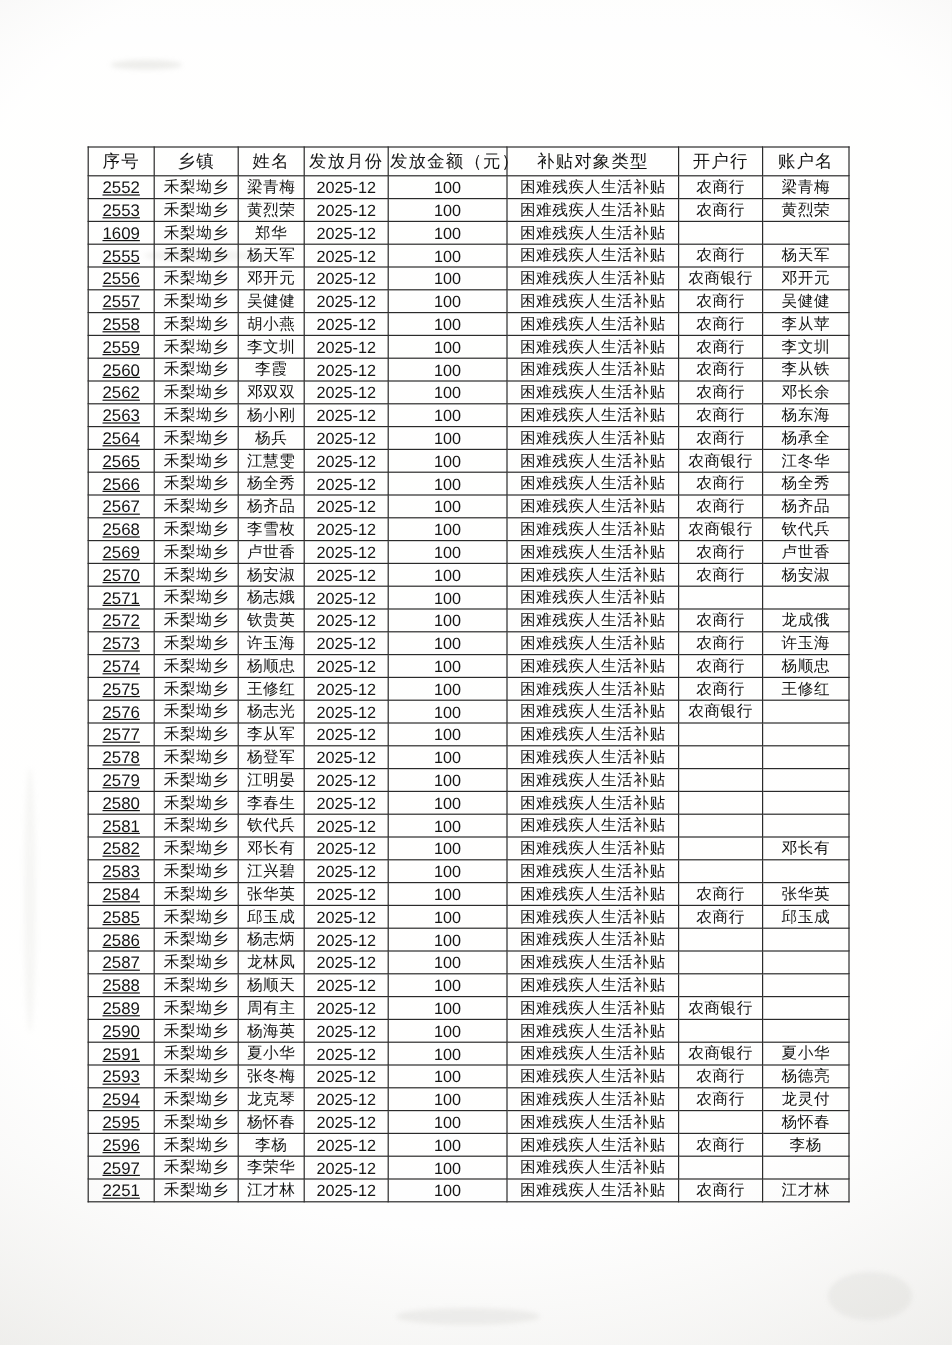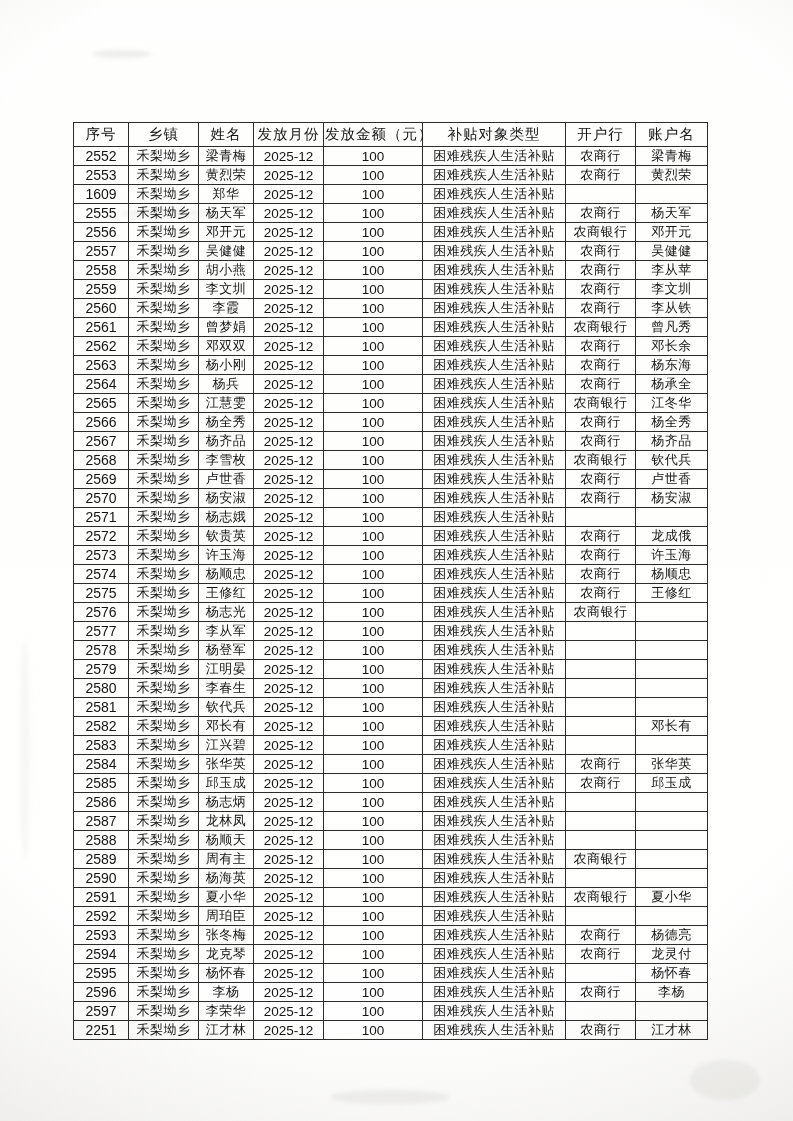--- a/index.html
+++ b/index.html
@@ -47,21 +47,21 @@
   .doc-table th{
     height:23px;
     font-size:14.5px;
     letter-spacing:1px;
   }
   .doc-table td{
     height:16.8px;
     font-size:13px;
     letter-spacing:0.5px;
   }
-  .doc-table td.c0{font-size:14px;letter-spacing:0;}
+  .doc-table td.c0{font-size:14px;letter-spacing:0;text-decoration:underline;}
   .doc-table td.c3,.doc-table td.c4{font-size:13.5px;letter-spacing:0;}
   .doc-table col.w0{width:55px;}
   .doc-table col.w1{width:70px;}
   .doc-table col.w2{width:55px;}
   .doc-table col.w3{width:70px;}
   .doc-table col.w4{width:99px;}
   .doc-table col.w5{width:143px;}
   .doc-table col.w6{width:70px;}
   .doc-table col.w7{width:72px;}
 </style>
@@ -182,30 +182,20 @@
         <td class="c0">2560</td>
         <td class="c1">禾梨坳乡</td>
         <td class="c2">李霞</td>
         <td class="c3">2025-12</td>
         <td class="c4">100</td>
         <td class="c5">困难残疾人生活补贴</td>
         <td class="c6">农商行</td>
         <td class="c7">李从铁</td>
       </tr>
       <tr>
-        <td class="c0">2561</td>
-        <td class="c1">禾梨坳乡</td>
-        <td class="c2">曾梦娟</td>
-        <td class="c3">2025-12</td>
-        <td class="c4">100</td>
-        <td class="c5">困难残疾人生活补贴</td>
-        <td class="c6">农商银行</td>
-        <td class="c7">曾凡秀</td>
-      </tr>
-      <tr>
         <td class="c0">2562</td>
         <td class="c1">禾梨坳乡</td>
         <td class="c2">邓双双</td>
         <td class="c3">2025-12</td>
         <td class="c4">100</td>
         <td class="c5">困难残疾人生活补贴</td>
         <td class="c6">农商行</td>
         <td class="c7">邓长余</td>
       </tr>
       <tr>
@@ -490,30 +480,20 @@
       </tr>
       <tr>
         <td class="c0">2591</td>
         <td class="c1">禾梨坳乡</td>
         <td class="c2">夏小华</td>
         <td class="c3">2025-12</td>
         <td class="c4">100</td>
         <td class="c5">困难残疾人生活补贴</td>
         <td class="c6">农商银行</td>
         <td class="c7">夏小华</td>
-      </tr>
-      <tr>
-        <td class="c0">2592</td>
-        <td class="c1">禾梨坳乡</td>
-        <td class="c2">周珀臣</td>
-        <td class="c3">2025-12</td>
-        <td class="c4">100</td>
-        <td class="c5">困难残疾人生活补贴</td>
-        <td class="c6"></td>
-        <td class="c7"></td>
       </tr>
       <tr>
         <td class="c0">2593</td>
         <td class="c1">禾梨坳乡</td>
         <td class="c2">张冬梅</td>
         <td class="c3">2025-12</td>
         <td class="c4">100</td>
         <td class="c5">困难残疾人生活补贴</td>
         <td class="c6">农商行</td>
         <td class="c7">杨德亮</td>

